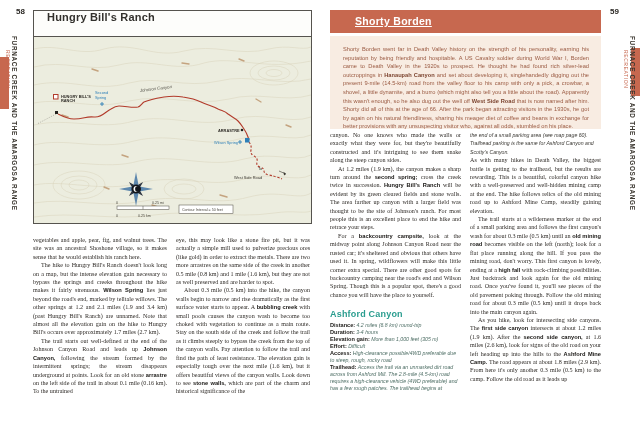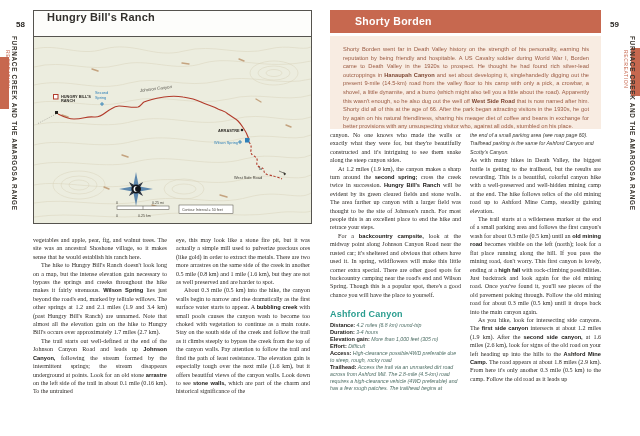--- a/index.html
+++ b/index.html
@@ -1,19 +1,19 @@
 <!DOCTYPE html>
 <html style="--accent-salmon: #C7684F; --heading-teal: #2A9D8F; --intro-text: #9A5A42; --trail-red: #B23B2B; --map-bg: #ECEDDF; --spring-blue: #2D7FB8;"><head>
 <meta charset="utf-8">
 <style>
   html,body{margin:0;padding:0;}
   .book{position:relative;width:640px;height:436px;background:#ffffff;overflow:hidden;
         font-family:"Liberation Serif",serif;color:#2e2a26;}
   
-  .pagenum{position:absolute;top:20px;font:bold 8px "Liberation Sans",sans-serif;color:#2b2824;}
+  .pagenum{position:absolute;top:7px;font:bold 8px "Liberation Sans",sans-serif;color:#2b2824;}
   .pagenum-left{left:16px;}
   .pagenum-right{left:610px;text-align:right;}
   
   .sidebar{position:absolute;top:36px;display:flex;flex-direction:row;}
   .sidebar-left{left:5px;}
   .sidebar-right{right:4px;}
   .sidebar .sub{writing-mode:vertical-rl;font:5px "Liberation Sans",sans-serif;
         color:var(--accent-salmon,#C7684F);letter-spacing:0.6px;margin-top:14px;}
   .sidebar .main{writing-mode:vertical-rl;font:bold 6.4px "Liberation Sans",sans-serif;
         color:#3a362f;letter-spacing:0.7px;}
@@ -40,21 +40,21 @@
   .cols-left{left:33px;top:236px;width:277px;}
   .cols-right{left:330px;top:131px;width:271px;}
   .col{flex:1;min-width:0;}
   .col p{margin:0;font-size:6.1px;line-height:8.4px;text-align:justify;}
   .col p.indent{text-indent:8px;}
   .col p b{font-family:"Liberation Sans",sans-serif;font-size:5.7px;font-weight:bold;color:#181613;}
   
   .section-header{position:absolute;left:330px;top:10px;width:271px;height:23px;
         background:var(--accent-salmon,#C7684F);color:#ffffff;
         font:bold 10.5px "Liberation Sans",sans-serif;line-height:23px;
-        padding-left:25px;box-sizing:border-box;letter-spacing:0.3px;}
+        padding-left:25px;box-sizing:border-box;letter-spacing:0.3px;text-decoration:underline;}
   .intro-box{position:absolute;left:330px;top:36px;width:271px;height:93px;
         background:#f8ece2;box-sizing:border-box;padding:9px 12px 0 13px;}
   .intro-box p{margin:0;font-family:"Liberation Sans",sans-serif;font-size:5.7px;
         line-height:8.6px;color:var(--intro-text,#9A5A42);text-align:justify;}
   .intro-box p b{color:#7d4530;}
   
   .trail-heading{margin:10px 0 3px 0;font:bold 9px "Liberation Sans",sans-serif;
         color:var(--heading-teal,#2A9D8F);letter-spacing:0.2px;}
   .stat{font-size:5.4px;line-height:7px;text-align:left;}
   .stat-label{font-family:"Liberation Sans",sans-serif;font-weight:bold;font-size:5.6px;color:#1d1b18;}

